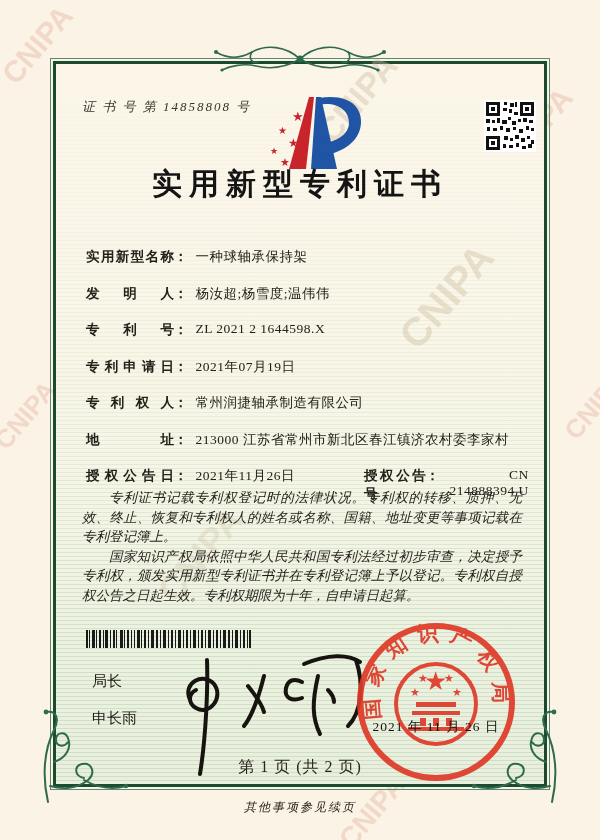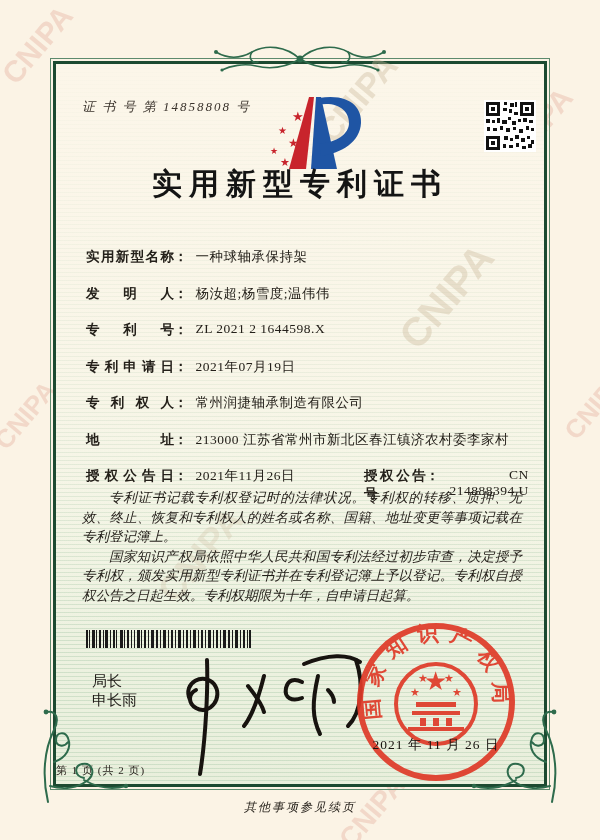--- a/index.html
+++ b/index.html
@@ -38,29 +38,29 @@
 
   
   .bodytext{left:26px;right:22px;top:424px;font-size:13.5px;line-height:19.5px;
             text-align:justify;color:#221d18;font-style:italic;}
   .bodytext p{margin:0;text-indent:2em;}
 
   .barcode{left:30px;top:566px;}
 
   .signer{left:36px;top:608px;font-family:"Liberation Sans","DejaVu Sans",sans-serif;
           font-size:15px;color:#1d1a16;font-weight:500;}
-  .signer div{margin-bottom:0;}
+  .signer div{margin-bottom:18px;}
 
   .signature{left:96px;top:578px;}
 
   .seal{left:298px;top:556px;}
-  .seal-date{left:310px;top:672px;width:140px;text-align:center;font-size:13.5px;
+  .seal-date{left:310px;top:654px;width:140px;text-align:center;font-size:13.5px;
              color:#17130f;letter-spacing:1px;white-space:nowrap;}
 
-  .pagefoot{left:0;right:0;bottom:6px;text-align:left;font-size:11px;color:#2a251f;letter-spacing:1px;}
+  .pagefoot{left:0;right:0;bottom:6px;text-align:center;font-size:16px;color:#2a251f;letter-spacing:1px;}
 
   .continuation{position:absolute;left:0;right:0;top:799px;text-align:center;
                 font-size:12px;font-style:italic;color:#2a251f;letter-spacing:2px;}
 
   .ornament{position:absolute;pointer-events:none;}
 </style>
 </head>
 <body>
 
 <div class="page">

